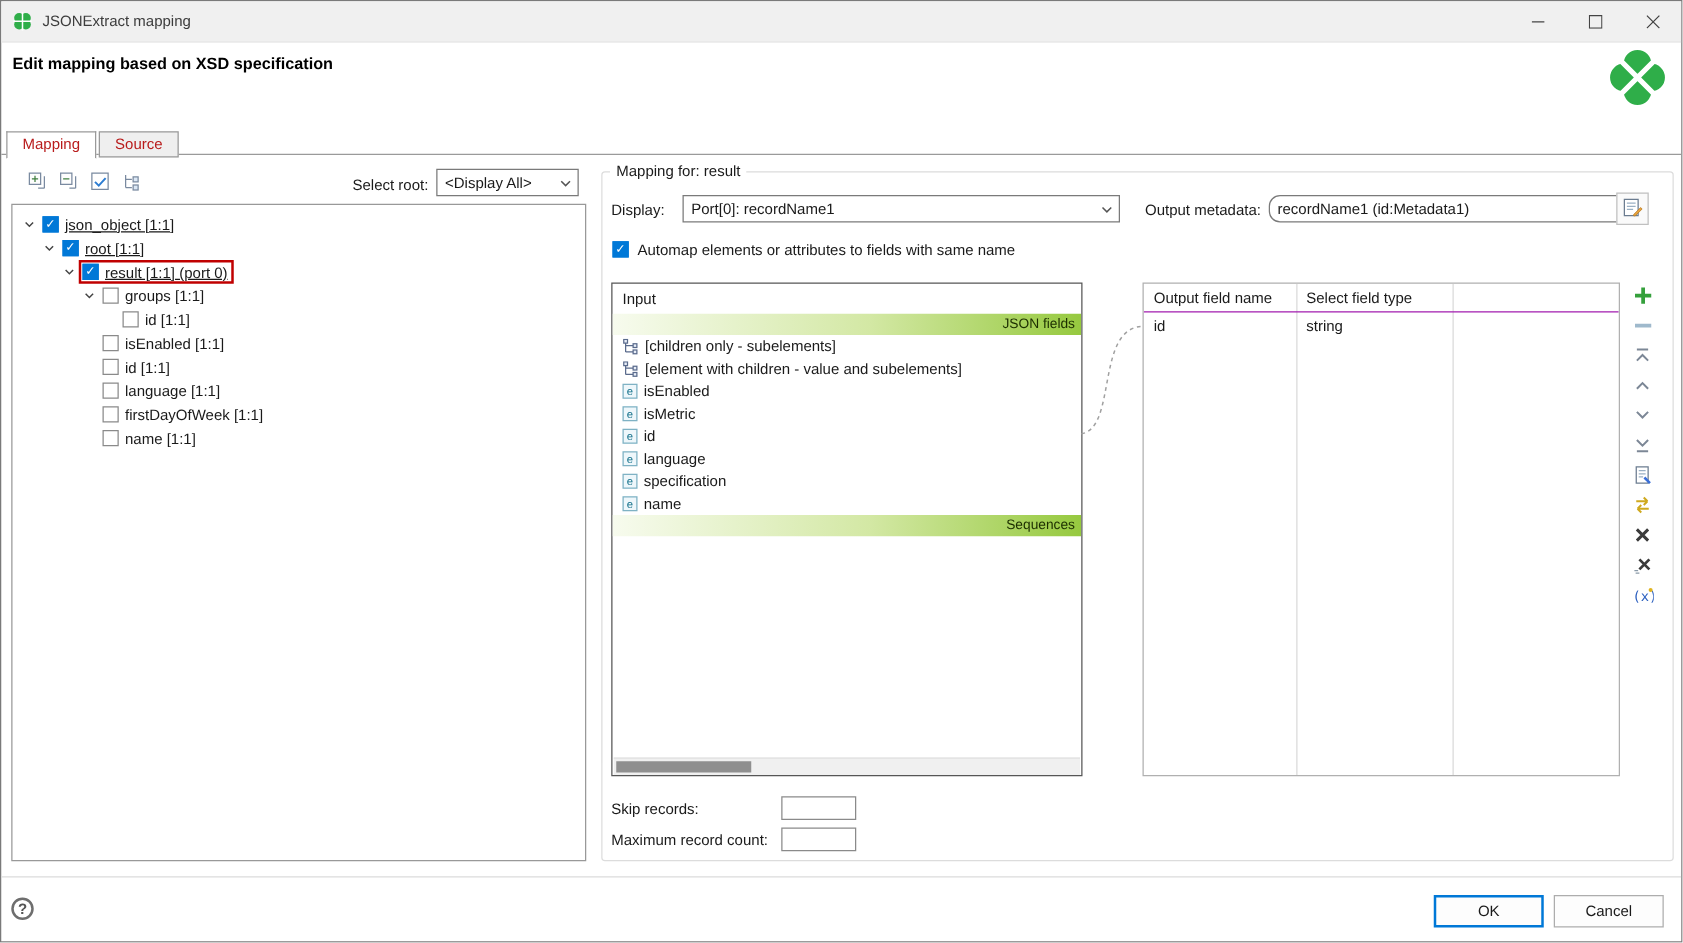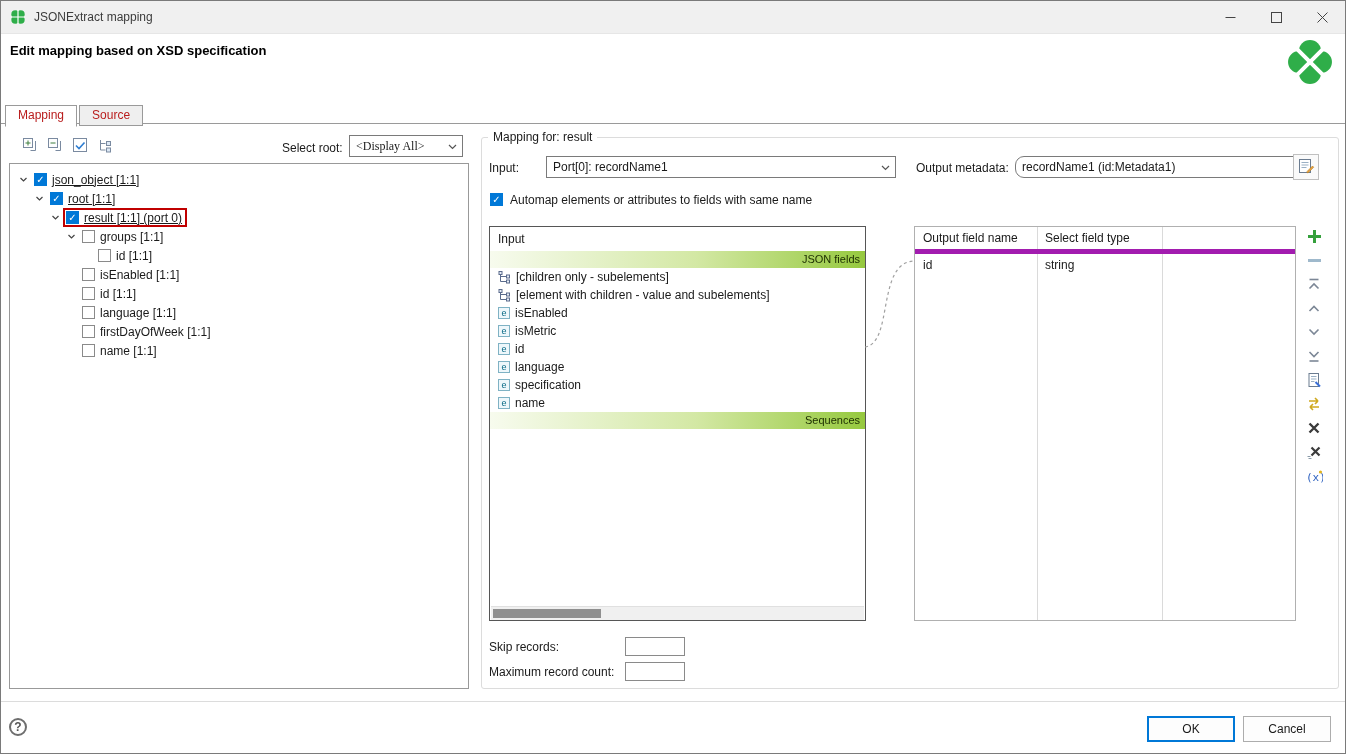--- a/index.html
+++ b/index.html
@@ -23,21 +23,21 @@
   .tab{padding:2px 12px 3px;border:1px solid #9a9a9a;background:#efefef;color:#b91c1c;margin-right:2px;height:14px;line-height:14px;}
   .tab.active{background:#fff;border-bottom:1px solid #fff;height:15px;}
   .tab-line{position:absolute;top:122px;left:0;right:0;border-top:1px solid #9a9a9a;z-index:1;}
 
   
   .tree-toolbar{position:absolute;top:135px;left:20px;display:flex;gap:7px;z-index:2;}
   .ttool-btn{width:18px;height:18px;display:flex;align-items:center;justify-content:center;}
   .select-root-label{position:absolute;left:281px;top:140px;}
   .combo{position:absolute;height:22px;border:1px solid #7a7a7a;background:#fff;box-sizing:border-box;display:flex;align-items:center;padding:0 18px 0 6px;white-space:nowrap;overflow:hidden;}
   .combo-chev{position:absolute;right:5px;top:8px;display:flex;}
-  #select-root-combo{left:348px;top:134px;width:114px;font-family:Liberation Serif, serif;}
+  #select-root-combo{left:348px;top:134px;width:114px;}
   .tree-panel{position:absolute;left:8px;top:162px;width:460px;height:526px;border:1px solid #999;background:#fff;box-sizing:border-box;padding-top:6px;overflow:hidden;}
   .tree-row{height:19px;display:flex;align-items:center;}
   .tw{width:15px;display:flex;justify-content:center;}
   .cb{width:13px;height:13px;border:1px solid #8a8a8a;background:#fff;display:inline-flex;align-items:center;justify-content:center;
       font-size:10px;line-height:11px;color:#fff;box-sizing:border-box;margin-right:5px;flex:none;}
   .cb.on{background:#0078d7;border-color:#0078d7;}
   .hlwrap{display:flex;align-items:center;height:19px;border:2px solid transparent;padding:0 3px 0 1px;box-sizing:border-box;}
   .hlwrap.hl{border-color:#c00000;}
   .tl{white-space:nowrap;}
   .tl.ul{text-decoration:underline;}
@@ -61,21 +61,21 @@
   .in-row{height:18px;display:flex;align-items:center;padding-left:8px;gap:5px;}
   .in-ic{display:flex;align-items:center;}
   .el-ic{width:12px;height:12px;border:1px solid #7fb2c4;background:#eef7fb;color:#0b6b86;font-size:9px;line-height:10px;text-align:center;display:inline-block;box-sizing:border-box;}
   .in-lbl{white-space:nowrap;}
   .hscroll{position:absolute;left:1px;right:1px;bottom:0;height:13px;background:#f0f0f0;border-top:1px solid #e0e0e0;}
   .hthumb{position:absolute;left:2px;top:2px;width:108px;height:9px;background:#8f8f8f;}
 
   
   .output-table{position:absolute;left:913px;top:225px;width:382px;height:395px;border:1px solid #b0b0b0;background:#fff;box-sizing:border-box;overflow:hidden;}
   .ot-line{position:absolute;top:0;bottom:0;width:1px;background:#dadada;}
-  .ot-header{height:22px;display:flex;border-bottom:5px solid #a21caf;position:relative;z-index:1;}
+  .ot-header{height:22px;display:flex;border-bottom:1px solid #a21caf;position:relative;z-index:1;}
   .ot-row{height:22px;display:flex;position:relative;z-index:1;}
   .ot-cell{line-height:22px;padding-left:8px;box-sizing:border-box;white-space:nowrap;overflow:hidden;}
   .c1{width:122px;}
   .c2{width:125px;}
 
   
   .connector{position:absolute;left:863px;top:230px;pointer-events:none;}
 
   
   .side-toolbar{position:absolute;left:1302px;top:226px;width:22px;display:flex;flex-direction:column;align-items:center;}
@@ -289,21 +289,21 @@
         <div class="hlwrap">
           <div class="cb"></div>
           <div class="tl">name [1:1]</div>
         </div>
       </div>
     </div>
 
   <div class="groupbox"></div>
   <div class="group-label">Mapping for: result</div>
 
-  <div class="output-label">Input:</div>
+  <div class="output-label">Display:</div>
   <div class="combo" id="output-combo">
     <span>Port[0]: recordName1</span>
     <span class="combo-chev">
         <svg width="9" height="6">
           <path d="M1 1l3.5 3.5L8 1" fill="none" stroke="#555" stroke-width="1.2"></path>
         </svg>
       </span>
   </div>
   <div class="output-meta-label">Output metadata:</div>
   <div class="combo" id="output-meta-combo">

